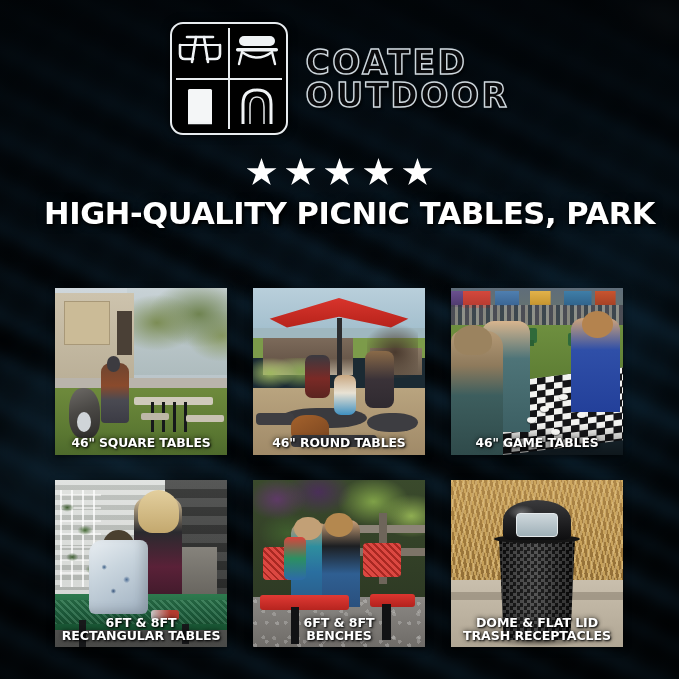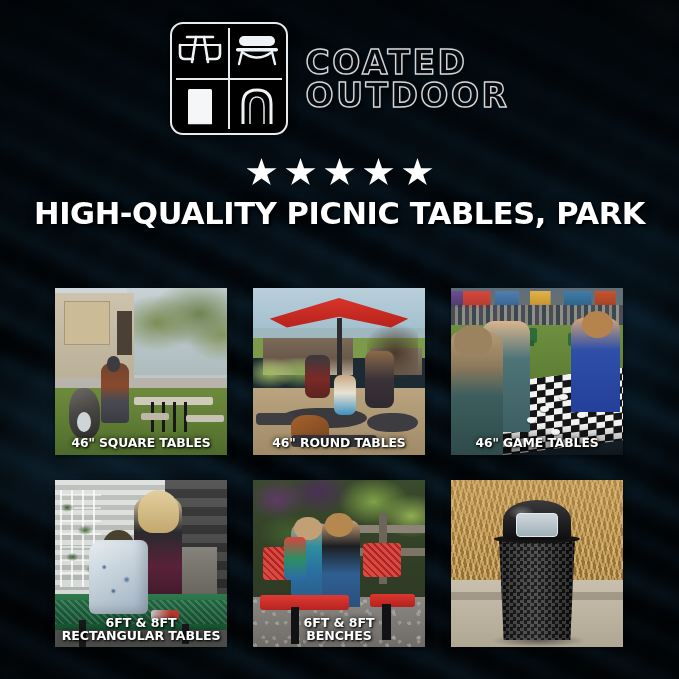--- a/index.html
+++ b/index.html
@@ -118,21 +118,21 @@
   .star {
     width:30px; height:29px;
     background:#ffffff;
     clip-path:polygon(50% 0%, 61.8% 35.5%, 100% 35.5%, 69% 57.5%, 80.9% 93%, 50% 71%, 19.1% 93%, 31% 57.5%, 0% 35.5%, 38.2% 35.5%);
     filter:drop-shadow(2px 2px 2px rgba(0,0,0,0.85));
   }
 
   
   .headline {
     position:absolute; left:24px; right:24px; top:198px;
-    text-align:center;
+    text-align:right;
     color:#ffffff;
     font-family:"DejaVu Sans", sans-serif;
     font-weight:700;
     font-size:30.5px;
     line-height:1.06;
     letter-spacing:-0.4px;
     text-shadow:2px 2px 3px rgba(0,0,0,0.9), 0 0 8px rgba(0,0,0,0.6);
   }
   .headline .hl2 { display:block; }
 
@@ -570,16 +570,18 @@
         <div class="ground F-path"></div>
         <div class="rect F-pathedge"></div>
         <div class="rect F-shadow"></div>
         <div class="rect F-can-body"></div>
         <div class="rect F-can-mesh"></div>
         <div class="rect F-can-lip"></div>
         <div class="rect F-dome"></div>
         <div class="rect F-domehl"></div>
         <div class="rect F-opening"></div>
       </div>
+      <div class="cap two">DOME &amp; FLAT LID
+TRASH RECEPTACLES</div>
     </div>
 
   </div>
 </div>
 
 </body></html>

